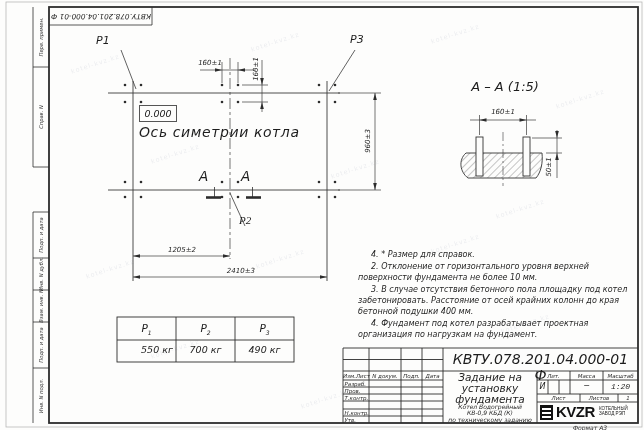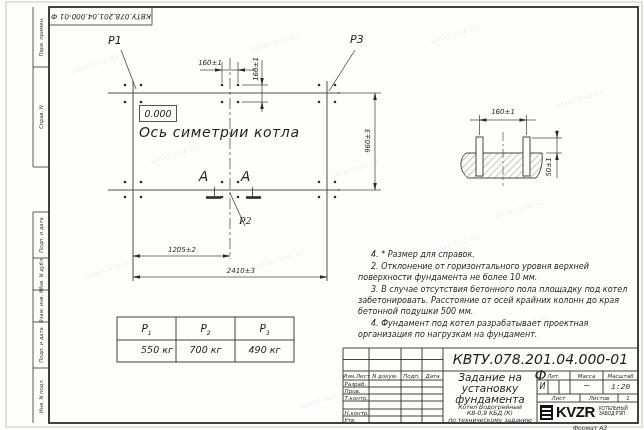--- a/index.html
+++ b/index.html
@@ -187,21 +187,21 @@
   <div class="vlabel" style="left:33px;top:290px;width:16px;height:32px;">
       <span>Взам. инв. N</span>
     </div>
   <div class="vlabel" style="left:33px;top:322px;width:16px;height:46px;">
       <span>Подп. и дата</span>
     </div>
   <div class="vlabel" style="left:33px;top:368px;width:16px;height:55px;">
       <span>Инв. N подл.</span>
     </div>
 
-  <span class="t" style="left:108px;top:34px;font-size:11px;">P1</span>
+  <span class="t" style="left:96px;top:34px;font-size:11px;">P1</span>
   <span class="t" style="left:350px;top:33px;font-size:11px;">P3</span>
   <span class="t" style="left:239px;top:214px;font-size:11px;font-family:Liberation Serif, serif;">P2</span>
 
   <div class="box0 t" style="left:139px;top:105px;width:36px;height:15px;font-size:9.5px;">
       <span>0.000</span>
     </div>
   <span class="t" style="left:139px;top:124px;font-size:14px;letter-spacing:0.6px;">Ось симетрии котла</span>
 
   <span class="t" style="left:199px;top:168px;font-size:13.5px;">А</span>
   <span class="t" style="left:241px;top:168px;font-size:13.5px;">А</span>
@@ -209,29 +209,30 @@
   <div class="t ctr" style="left:188px;top:59px;width:44px;font-size:7px;">160±1</div>
   <div class="t ctr rot90" style="left:240px;top:64px;width:32px;height:9px;font-size:7px;">
       <span>160±1</span>
     </div>
   <div class="t ctr rot90" style="left:351px;top:136px;width:34px;height:9px;font-size:7px;">
       <span>960±3</span>
     </div>
   <div class="t ctr" style="left:157px;top:245.5px;width:50px;font-size:7px;">1205±2</div>
   <div class="t ctr" style="left:205px;top:266.5px;width:50px;font-size:7px;text-align:right;">2410±3</div>
 
+  <div class="t ctr" style="left:460px;top:79px;width:90px;font-size:13px;">А – А (1:5)</div>
   <div class="t ctr" style="left:481px;top:107.5px;width:44px;font-size:7px;">160±1</div>
   <div class="t ctr rot90" style="left:534px;top:162px;width:30px;height:9px;font-size:7px;">
       <span>50±1</span>
     </div>
 
   <div class="notes" style="position:absolute;left:358px;top:249px;width:278px;">
     <p>4. * Размер для справок.</p>
     <p>2. Отклонение от горизонтального уровня верхней поверхности фундамента не более 10 мм.</p>
-    <p>3. В случае отсутствия бетонного пола площадку под котел забетонировать. Расстояние от осей крайних колонн до края бетонной подушки 500 мм.</p>
+    <p>3. В случае отсутствия бетонного пола площадку под котел забетонировать. Расстояние от осей крайних колонн до края бетонной подушки 400 мм.</p>
     <p>4. Фундамент под котел разрабатывает проектная организация по нагрузкам на фундамент.</p>
   </div>
 
   <div class="t ctr" style="left:117px;top:322px;width:59px;font-size:10.5px;">
     <span>P</span><sub style="font-size:6px;">1</sub>
   </div>
   <div class="t ctr" style="left:176px;top:322px;width:59px;font-size:10.5px;">
     <span>P</span><sub style="font-size:6px;">2</sub>
   </div>
   <div class="t ctr" style="left:235px;top:322px;width:59px;font-size:10.5px;">

